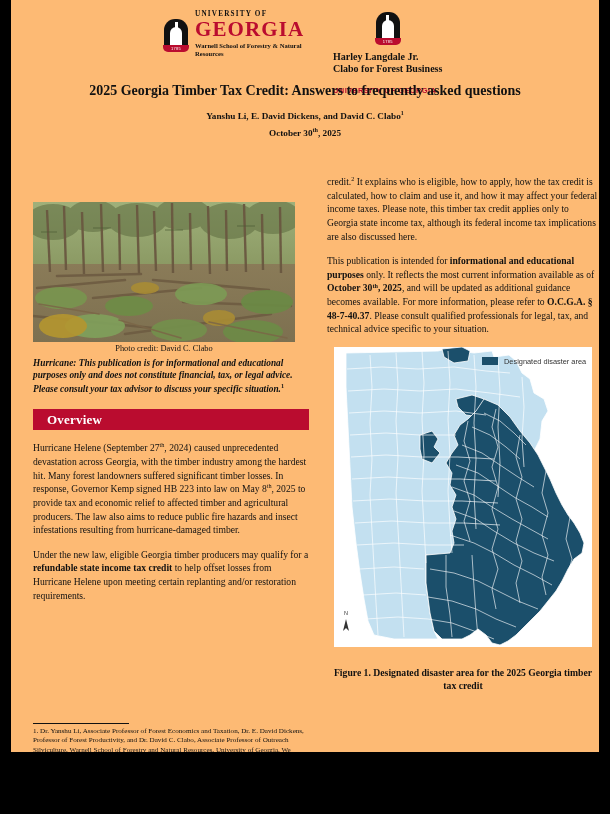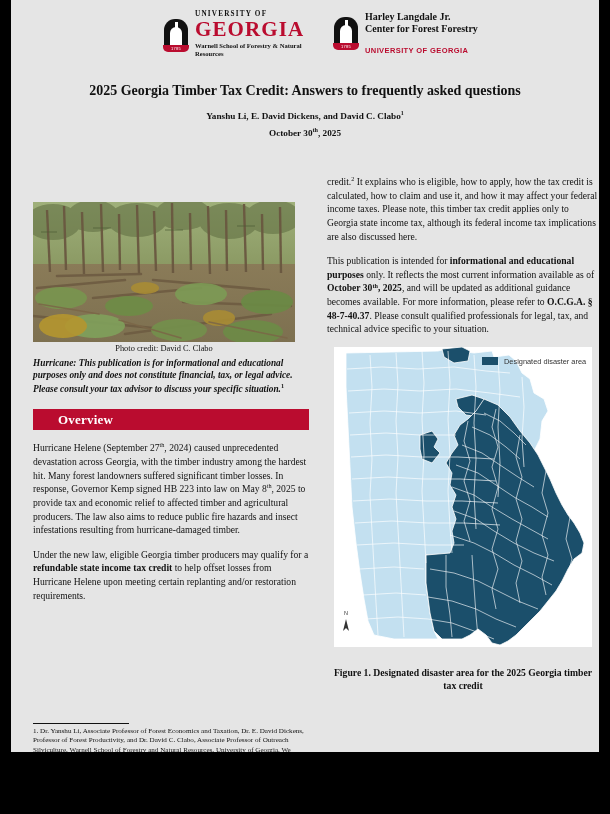--- a/index.html
+++ b/index.html
@@ -18,39 +18,39 @@
     width: 610px;
     height: 814px;
     background: #000000;
   }
   #page {
     position: absolute;
     left: 11px;
     top: 0px;
     width: 588px;
     height: 752px;
-    background: #e5e5e5;
+    background: #fdba74;
     overflow: hidden;
   }
 
   
   .logo-row {
     position: absolute;
     left: 0; top: 8px;
     width: 588px;
     height: 48px;
   }
   .logo {
     position: absolute;
     display: flex;
     align-items: center;
     gap: 6px;
   }
   .logo-uga   { left: 152px; top: 3px; }
-  .logo-hlj   { left: 322px; top: 3px; }
+  .logo-hlj   { left: 322px; top: 3px; flex-direction: column; }
 
   .arch {
     width: 26px;
     height: 34px;
     position: relative;
     flex: 0 0 auto;
   }
   .arch .piers {
     position: absolute;
     left: 1px; top: 1px;
@@ -212,21 +212,21 @@
     height: 21px;
     background: #BA0C2F;
     display: flex;
     align-items: center;
   }
   .overview-bar .label {
     font-family: "Liberation Serif", serif;
     color: #ffffff;
     font-size: 13px;
     font-weight: bold;
-    padding-left: 25px;
+    padding-left: 14px;
     letter-spacing: .2px;
   }
 
   .body-p {
     font-family: "Liberation Serif", serif;
     font-size: 9.6px;
     color: #111111;
     line-height: 1.42;
     margin: 0;
     width: 276px;
@@ -315,21 +315,21 @@
         <div class="arch">
           <div class="piers"></div>
           <div class="cut"></div>
           <div class="cut2"></div>
           <div class="base">
               <span>1785</span>
             </div>
         </div>
         <div class="txt">
           <div class="hlj-line1">Harley Langdale Jr.</div>
-          <div class="hlj-line2">Center for Forest Forestry</div>
+          <div class="hlj-line2">Clabo for Forest Business</div>
           <div class="hlj-line3">UNIVERSITY OF GEORGIA</div>
         </div>
       </div>
 
     </div>
 
     <div class="title-block">
       <h1 class="doc-title">2025 Georgia Timber Tax Credit: Answers to frequently asked questions</h1>
       <div class="doc-authors"><span>Yanshu Li, E. David Dickens, and David C. Clabo</span><sup>1</sup></div>
       <div class="doc-date"><span>October 30</span><sup>th</sup><span>, 2025</span></div>

